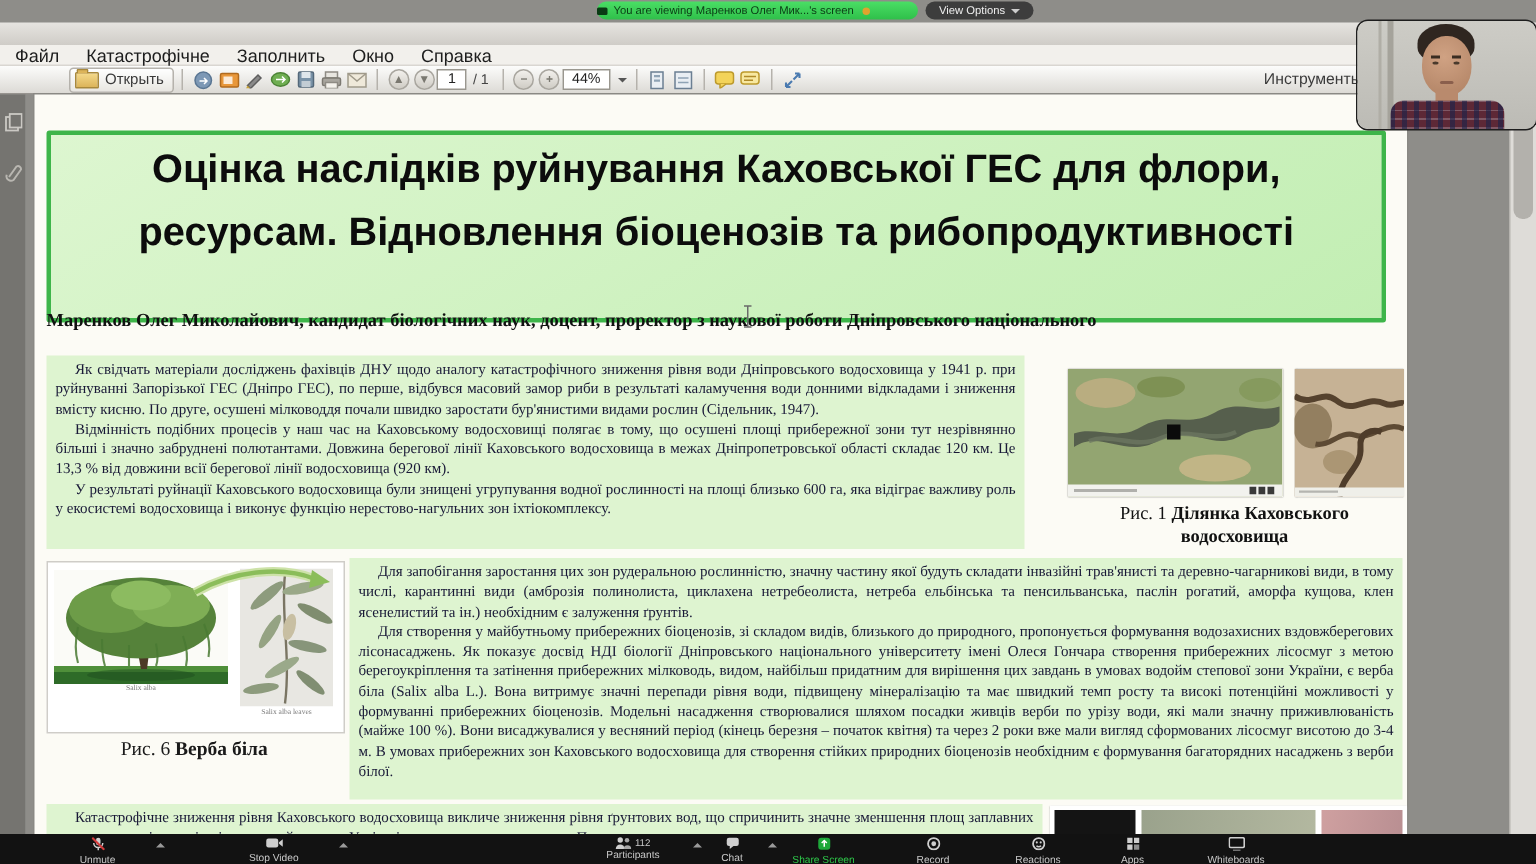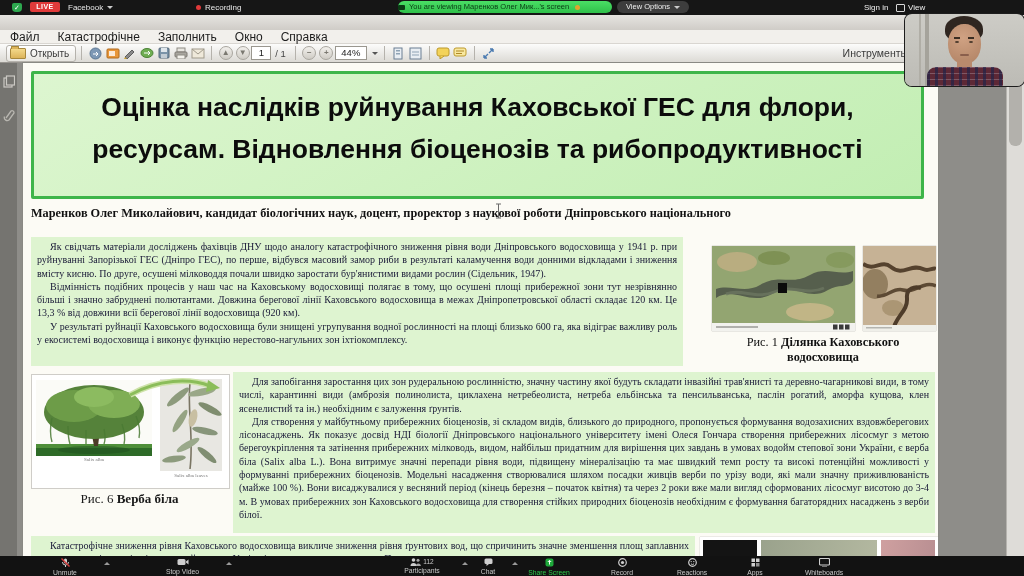--- a/index.html
+++ b/index.html
@@ -35,21 +35,21 @@
   .pdficon{left:6px;top:17px;width:11px;height:11px;background:#c11e0f;border-radius:2px;}
   .pdficon::after{content:"";position:absolute;right:0;top:0;border:3px solid #fff;
                   border-left-color:transparent;border-bottom-color:transparent;}
   #wintitle{left:24px;top:17.5px;font-size:10.5px;color:#7d7b78;}
   #menubar{left:0;top:30px;width:1024px;height:14px;background:#f2f0ec;border-bottom:1px solid #d9d6d1;
            display:flex;align-items:center;gap:18px;padding-left:10px;box-sizing:border-box;}
   .menuitem{font-size:12px;color:#1d1d1d;}
   #toolbar{left:0;top:44px;width:1024px;height:19px;background:linear-gradient(#fcfcfb,#dcdad5);
            border-bottom:1px solid #97948f;display:flex;align-items:center;padding-left:6px;box-sizing:border-box;}
   .tbtn{display:flex;align-items:center;gap:4px;border:1px solid #b5b2ac;border-radius:3px;
-        background:linear-gradient(#fff,#e8e6e1);padding:1px 6px 1px 3px;height:13px;}
+        background:linear-gradient(#fff,#e8e6e1);padding:1px 6px 1px 3px;height:13px;margin-left:40px;}
   .tbtn span{font-size:10px;color:#3b3b3b;}
   .tsep{width:1px;height:14px;background:#b5b2ac;margin:0 5px;}
   .ticon{width:17px;height:15px;display:flex;align-items:center;justify-content:center;}
   .pgbox,.zoombox{background:#fff;border:1px solid #9a978f;height:12px;font-size:9.5px;color:#222;
                   text-align:center;line-height:12px;}
   .pgbox{width:18px;}
   .zoombox{width:30px;}
   .pgtotal{font-size:9.5px;color:#444;margin:0 4px;}
   .rightgrp{margin-left:auto;display:flex;align-items:center;height:100%;}
   .rlabel{font-size:10.5px;color:#3b3b3b;padding:0 12px;}
@@ -62,24 +62,24 @@
 
   
   #sidebar{left:0;top:63px;width:17px;height:493px;background:#757470;}
   #docarea{left:17px;top:63px;width:989px;height:493px;background:#8e8d89;}
   #vscroll{left:1006px;top:63px;width:18px;height:493px;background:#dedcd8;border-left:1px solid #b5b3ae;}
   #vthumb{left:2px;top:8px;width:13px;height:75px;background:#b3b1ac;border-radius:6px;}
 
   
   #page{left:23px;top:63px;width:915px;height:493px;background:#fcfbf5;
         box-shadow:0 0 0 1px #8a8984;}
-  #titlebox{left:8px;top:8px;width:893px;height:128px;border:3px solid #3eb54a;border-radius:2px;
+  #titlebox{left:8px;top:24px;width:893px;height:128px;border:3px solid #3eb54a;border-radius:2px;
             background:linear-gradient(150deg,#ddf6d0,#c2eeb3);box-sizing:border-box;
             text-align:center;font-weight:bold;font-size:26.5px;line-height:42px;color:#0c0c0c;
-            font-family:"Liberation Sans",sans-serif;padding-top:12px;}
+            font-family:"Liberation Sans",sans-serif;padding-top:1px;}
   #author{left:8px;top:143px;width:893px;font-family:"Liberation Serif",serif;
           font-weight:bold;font-size:12.3px;color:#111;}
   .greenblock{background:#def4d0;font-family:"Liberation Serif",serif;font-size:10px;
               line-height:13.3px;color:#191937;text-align:justify;overflow:hidden;
               padding:3px 6px;box-sizing:border-box;}
   .greenblock p{margin:0;text-indent:13px;}
   #block1{left:8px;top:174px;width:652px;height:129px;}
   #block2{left:210px;top:309px;width:702px;height:161px;}
   #block3{left:8px;top:473px;width:664px;height:20px;}
   .figimg{box-shadow:0 0 1px #888;}
@@ -117,28 +117,20 @@
   .zlabel{display:block;margin-top:1px;}
   .zchev{position:absolute;width:0;height:0;border-left:3px solid transparent;border-right:3px solid transparent;
          border-bottom:3px solid #9a9a9a;}
   .sharegreen{color:#2ec94a;}
 </style>
 </head>
 <body>
 
 <div id="stage">
 
-  <div class="abs" id="topbar">
-    <div class="abs tb-shield">✓</div>
-    <div class="abs tb-live">LIVE</div>
-    <div class="abs tb-fb"><span>Facebook</span><span class="caret"></span></div>
-    <div class="abs tb-rec"><span class="recdot"></span><span>Recording</span></div>
-    <div class="abs tb-signin">Sign in</div>
-    <div class="abs tb-view"><span class="winicon"></span><span>View</span></div>
-  </div>
   <div class="abs tb-pill"><span class="pill-cam"></span><span>You are viewing Маренков Олег Мик...'s screen</span><span class="pill-dot"></span></div>
   <div class="abs tb-viewopts"><span>View Options</span><span class="caret"></span></div>
 
   <div class="abs" id="titlebar">
     <div class="abs pdficon"></div>
     <div class="abs" id="wintitle">Постер Каховка (Маренков).pdf - Adobe Reader</div>
   </div>
   <div class="abs" id="menubar">
     <span class="menuitem">Файл</span>
     <span class="menuitem">Катастрофічне</span>

